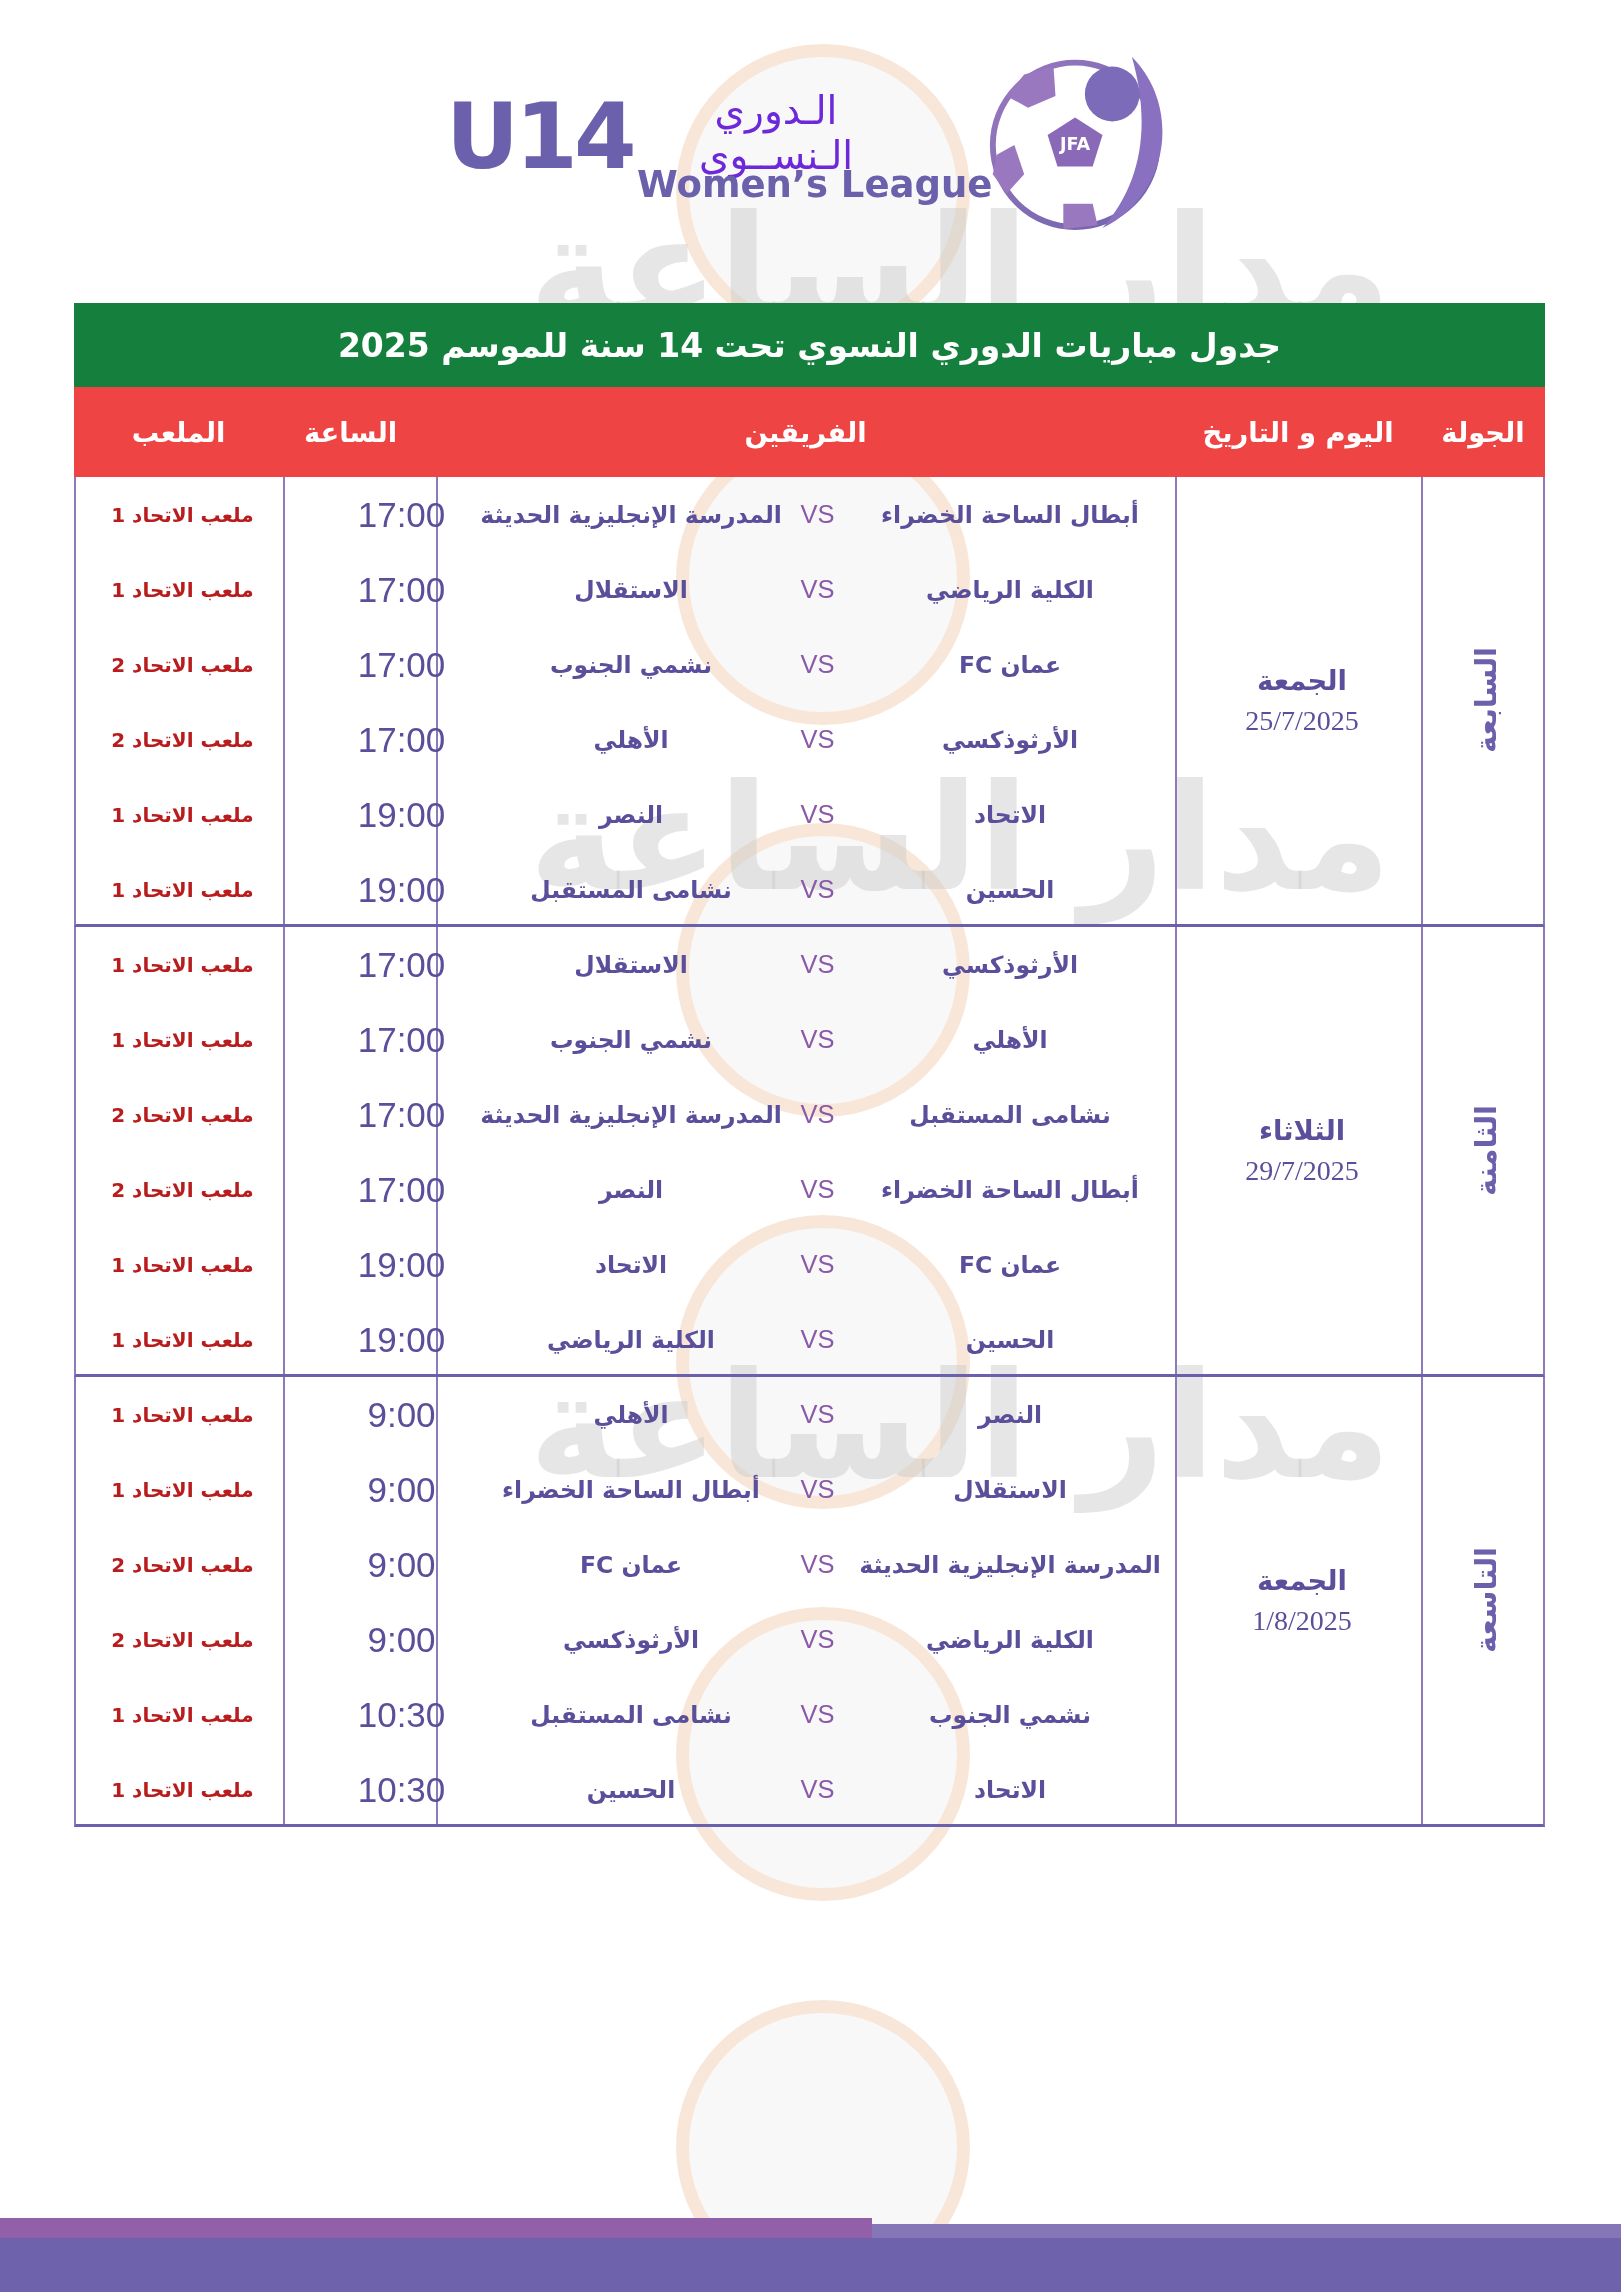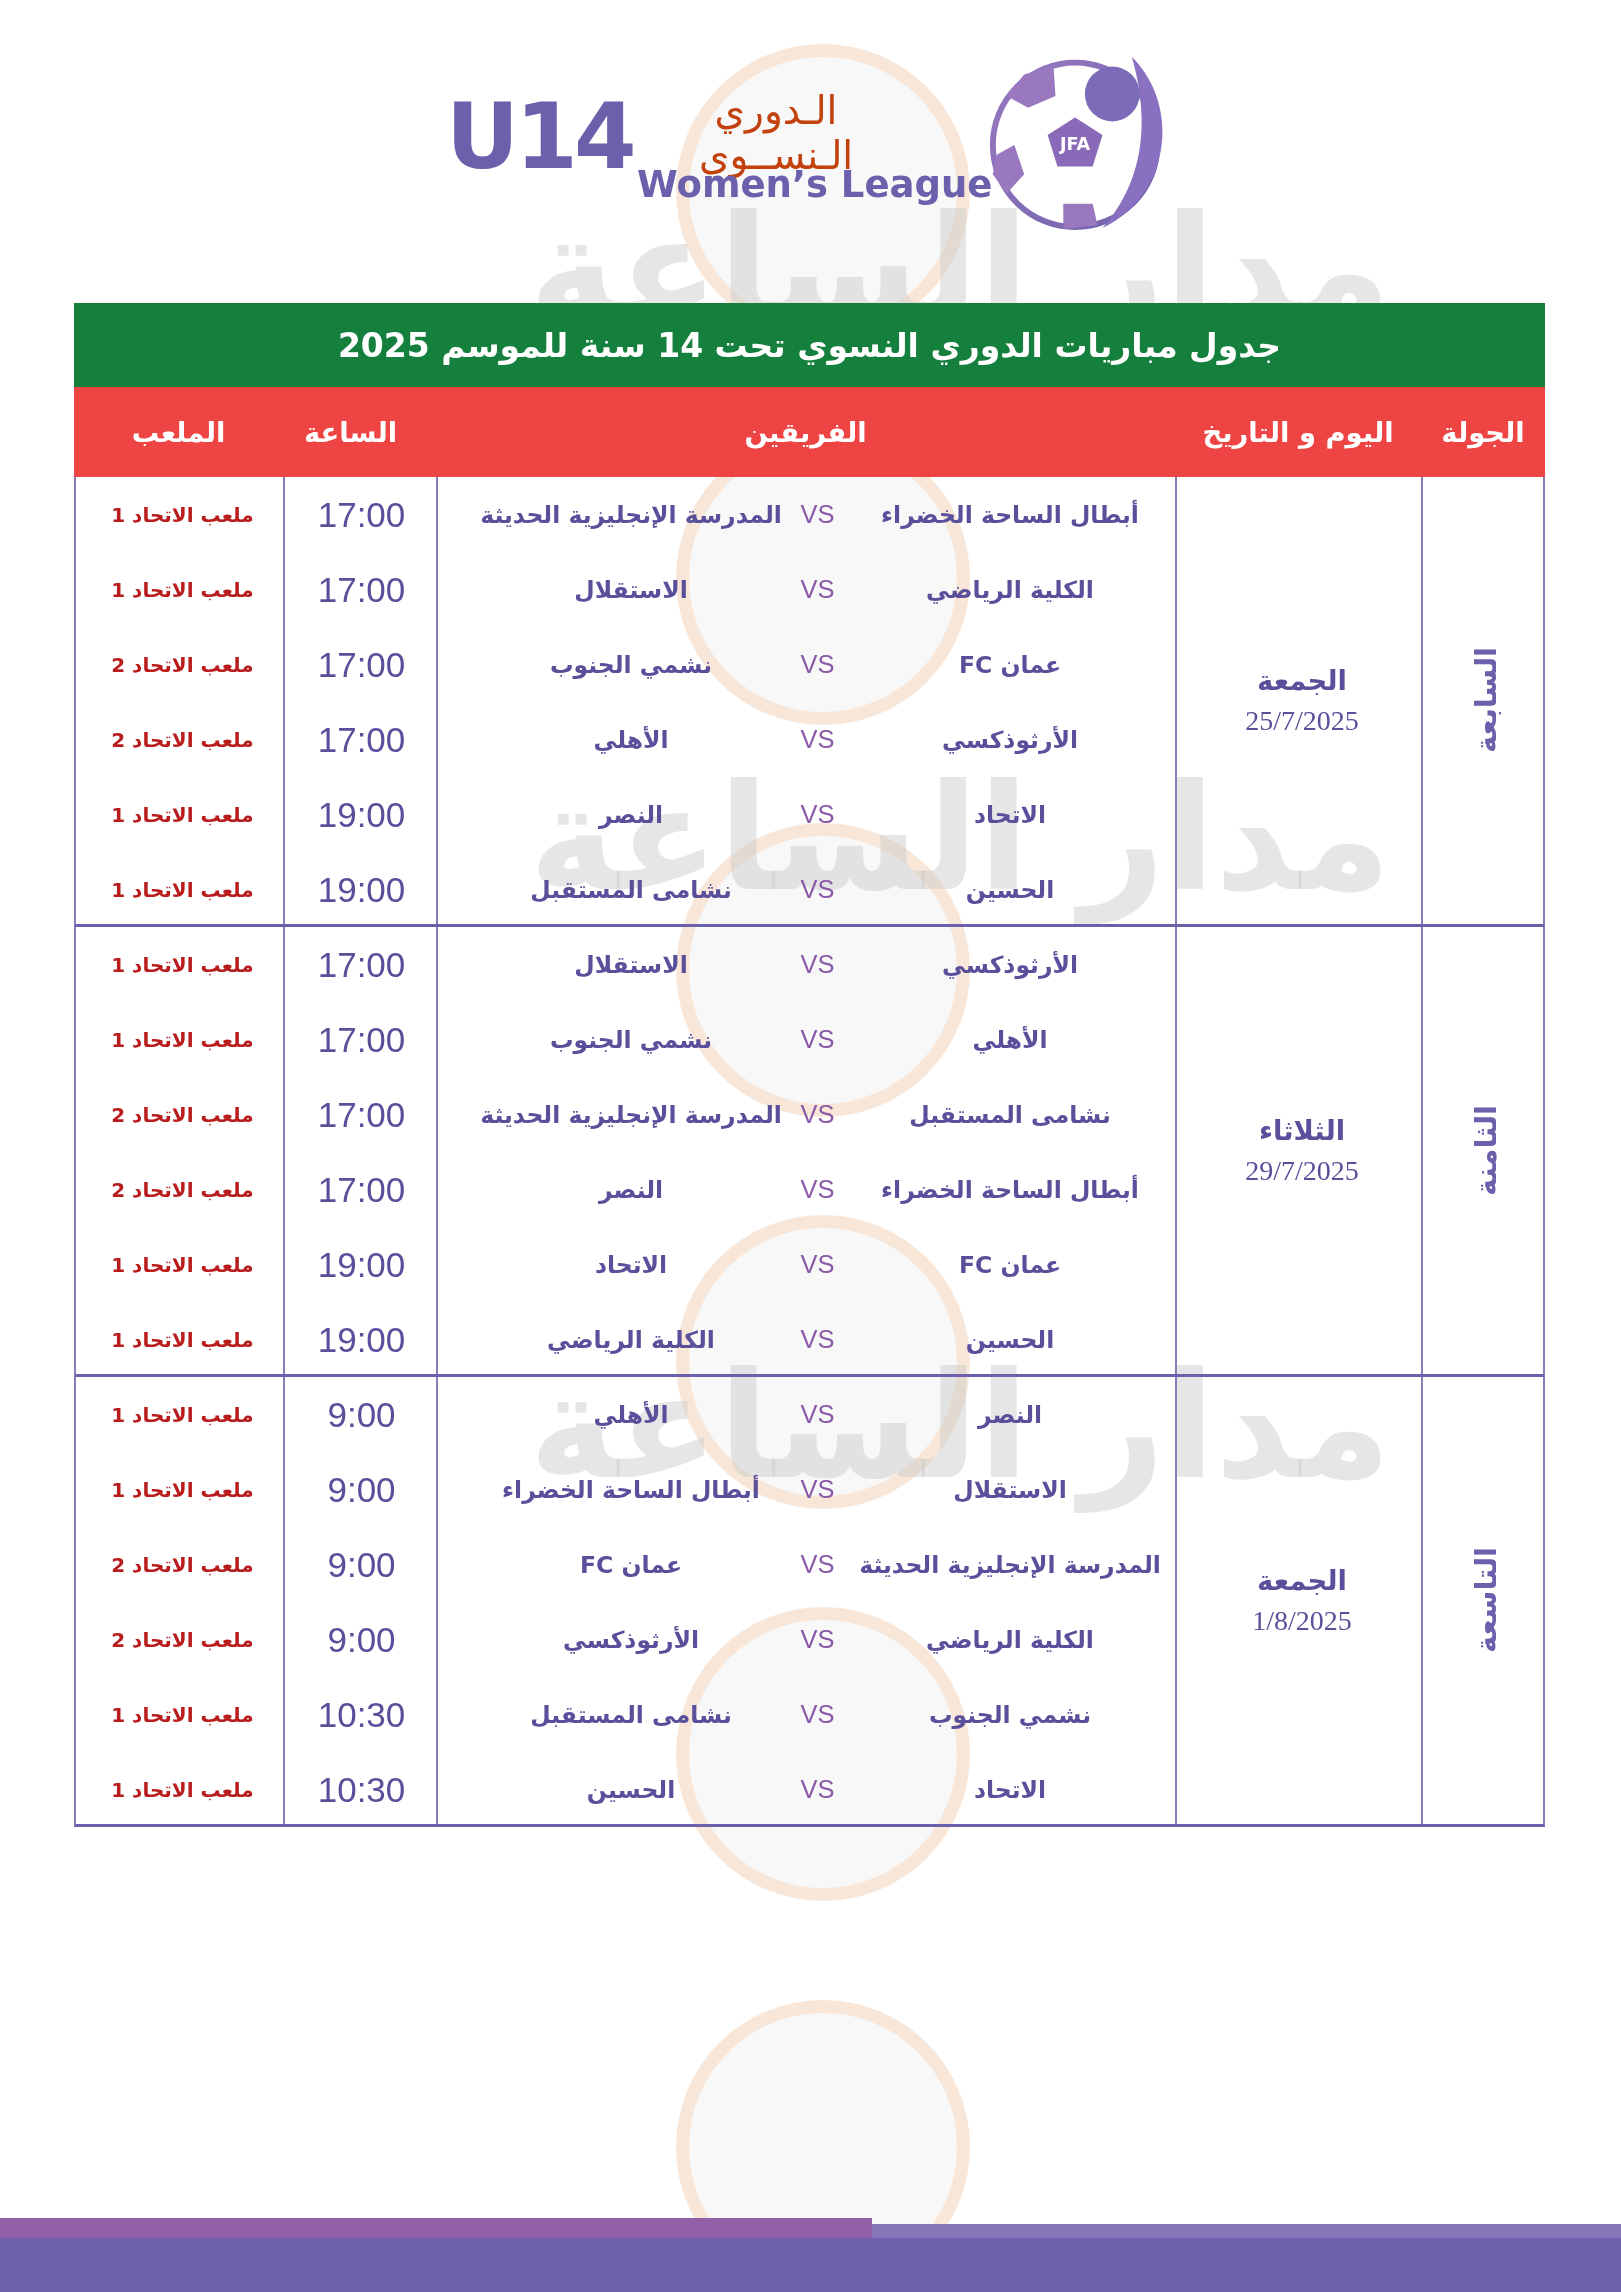--- a/index.html
+++ b/index.html
@@ -10,38 +10,38 @@
   
   .wm { position:absolute; pointer-events:none; }
   .wm-clock { width:294px; height:294px; border-radius:50%;
     border:13.7px solid rgba(250,200,160,0.35); background:rgba(235,235,235,0.35); box-sizing:border-box; }
   .wm-text { color:rgba(200,200,200,0.45); font-weight:bold; font-size:147px; line-height:1; font-family:"DejaVu Sans", sans-serif; }
 
   
   .logo-area { position:absolute; left:446px; top:47px; width:725px; height:196px; }
   .u14 { position:absolute; left:0; top:45px; font-family:"DejaVu Sans", sans-serif; font-weight:bold;
     font-size:90px; color:#6b60ab; letter-spacing:-3.9px; line-height:1; }
-  .league-ar { position:absolute; left:188px; top:41px; font-size:39px; color:#c2410c; direction:rtl; width:284px; text-align:center; }
+  .league-ar { position:absolute; left:188px; top:41px; font-size:39px; color:#6d28d9; direction:rtl; width:284px; text-align:center; }
   .league-en { position:absolute; left:191px; top:116px; font-size:37px; color:#6b60ab; font-weight:bold; }
   .ball { position:absolute; left:539px; top:0; width:186px; height:186px; }
 
   
   .sched { position:absolute; left:74px; top:303px; width:1471px; }
   .title-bar { height:84px; background:#15803d; display:flex; align-items:center; justify-content:center;
     color:#fff; font-size:33px; font-weight:bold; direction:rtl; }
   .head-row { height:90px; background:#ef4444; color:#fff; font-weight:bold; font-size:27.4px; position:relative; }
   .head-row span { position:absolute; top:0; height:90px; display:flex; align-items:center; justify-content:center; direction:rtl; }
 
   .group { position:relative; height:450px; border-left:2px solid #8d7ab8; border-right:2px solid #8d7ab8;
     border-bottom:3.9px solid #6b60ab; box-sizing:border-box; }
   .vline { position:absolute; top:0; bottom:0; width:2px; background:#8d7ab8; }
   .row { position:absolute; left:0; right:0; height:75px; }
   .cell { position:absolute; top:0; height:75px; display:flex; align-items:center; }
   .stadium { left:5.9px; width:201px; justify-content:center; direction:rtl; font-weight:bold; font-size:20px; color:#b91c1c; }
-  .time { left:209px; width:153px; justify-content:center; font-size:35px; color:#5a4f9a; font-family:"Liberation Sans", sans-serif; }
+  .time { left:209px; width:153px; justify-content:center; font-size:35px; color:#5a4f9a; font-family:"Liberation Sans", sans-serif;padding-left:40px; }
   .away { left:364px; width:382px; justify-content:center; direction:rtl; font-weight:bold; font-size:23.5px; color:#5a4f9a; }
   .vs { left:712px; width:59px; justify-content:center; font-size:25.5px; color:#8a5aa8; font-family:"Liberation Sans", sans-serif; }
   .home { left:770px; width:328px; justify-content:center; direction:rtl; font-weight:bold; font-size:23.5px; color:#5a4f9a; }
   .date-cell { position:absolute; left:1103px; width:246px; top:0; bottom:0; display:flex; flex-direction:column;
     align-items:center; justify-content:center; gap:9px; }
   .day { font-weight:bold; font-size:27.4px; color:#5a4f9a; direction:rtl; }
   .date { font-size:28px; color:#5a4f9a; font-family:Liberation Serif, serif; }
   .round-cell { position:absolute; left:1349px; width:121px; top:0; bottom:0; display:flex; align-items:center; justify-content:center; }
   .round { writing-mode:vertical-rl; transform:rotate(180deg); font-weight:bold; font-size:29px; color:#6b60ab; direction:rtl; }
 

